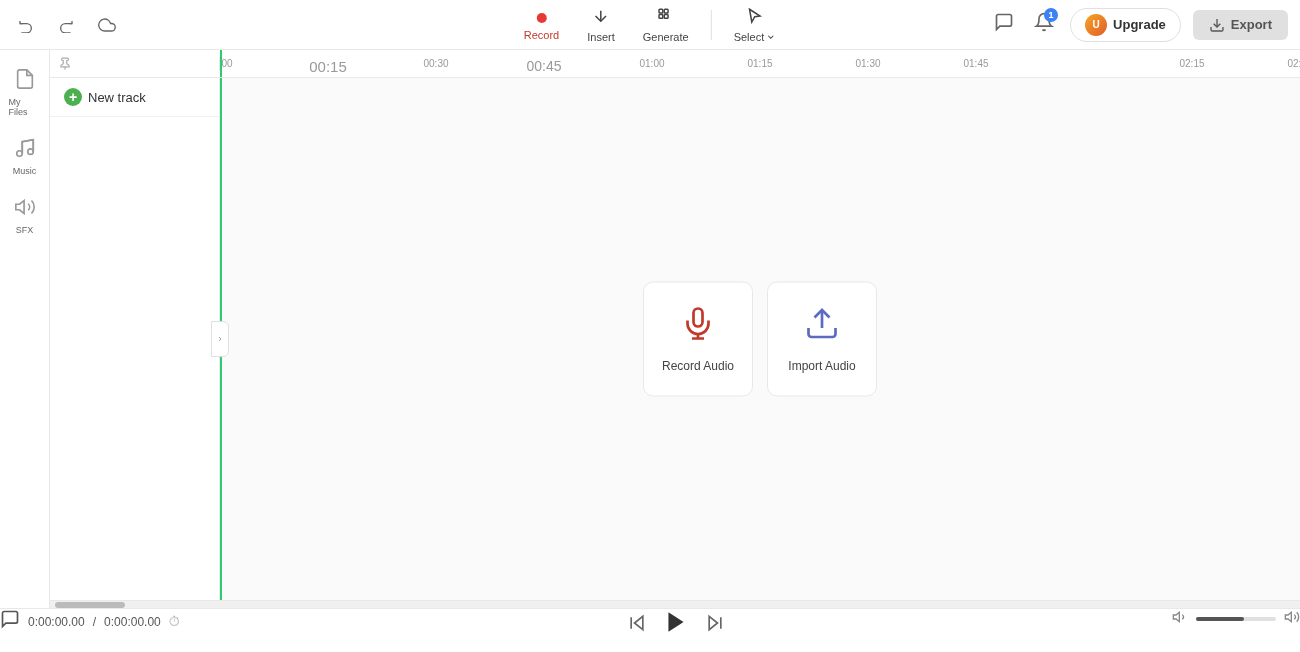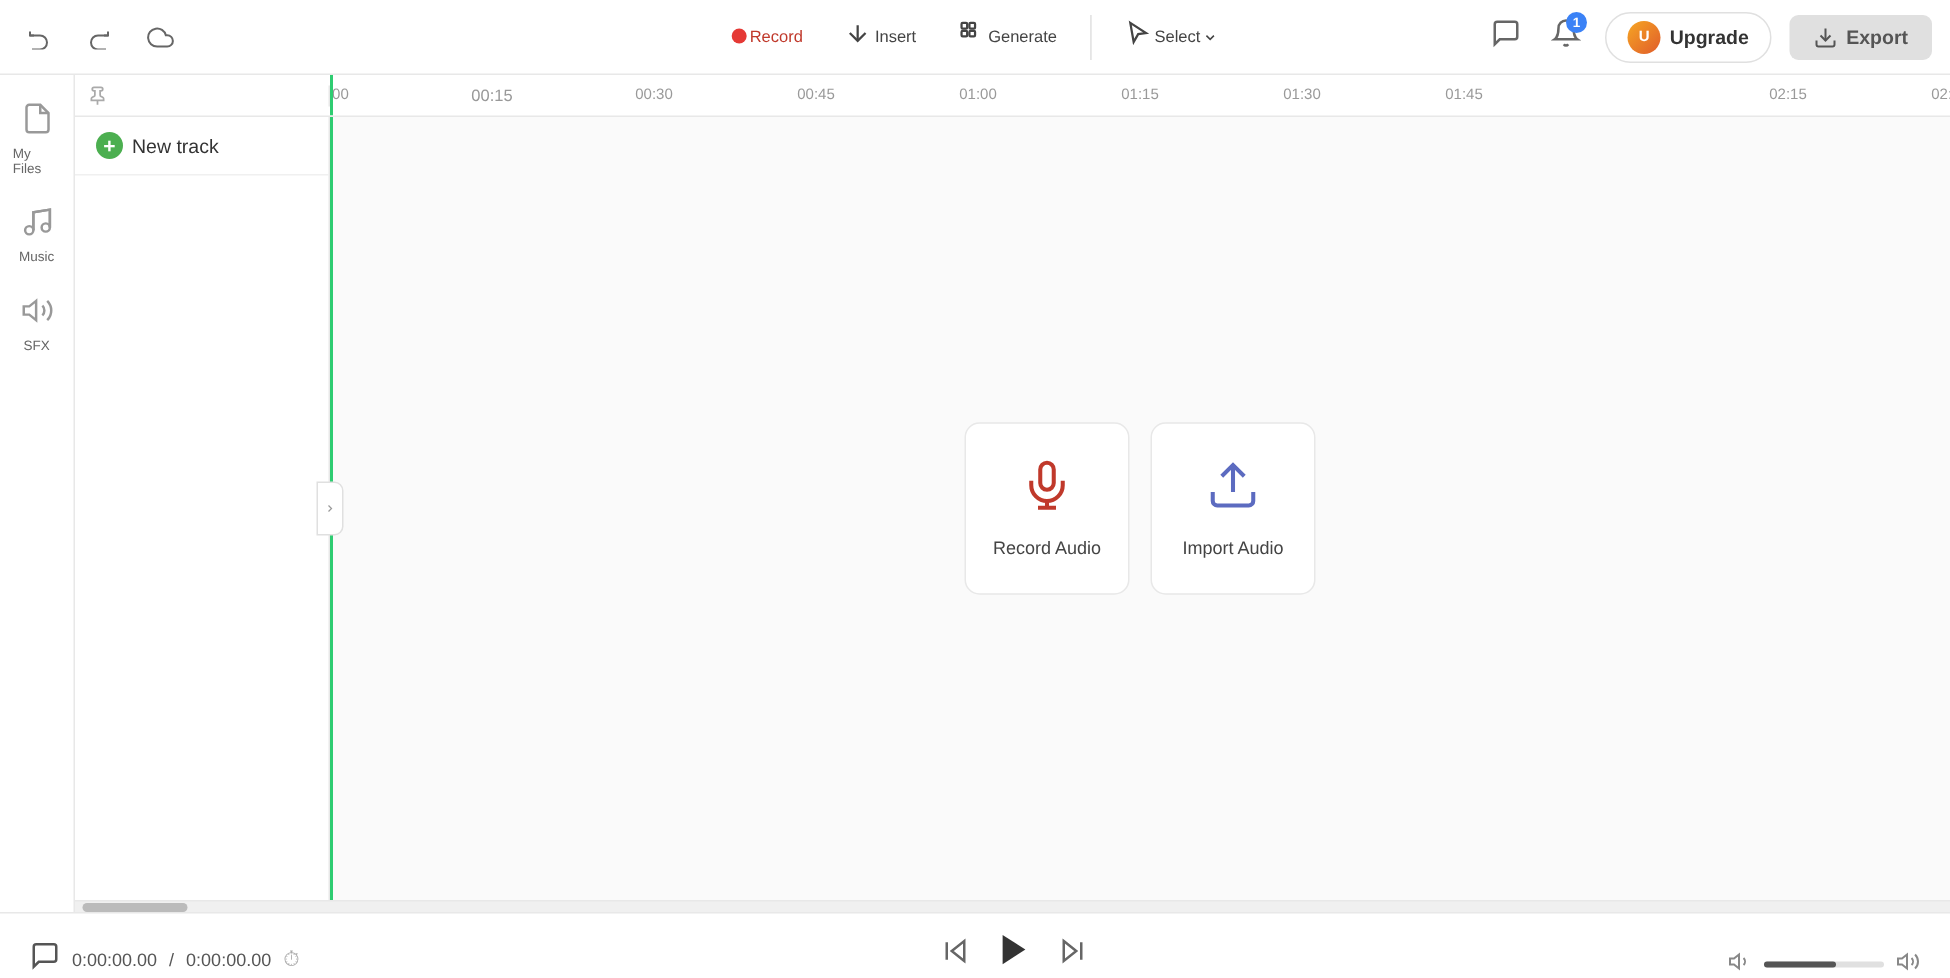--- a/index.html
+++ b/index.html
@@ -38,21 +38,21 @@
       color: #666;
       font-size: 16px;
       padding: 4px 6px;
       border-radius: 4px;
       display: flex;
       align-items: center;
     }
 
     .toolbar-item {
       display: flex;
-      flex-direction: row;
+      flex-direction: column;
       align-items: center;
       gap: 2px;
       padding: 4px 10px;
       border-radius: 6px;
       cursor: pointer;
       border: none;
       background: none;
       font-size: 11px;
       color: #444;
     }
@@ -285,22 +285,22 @@
       width: 2px;
       background: #2ecc71;
     }
 
     
     .bottom-bar {
       height: 44px;
       border-top: 1px solid #e8e8e8;
       background: #fff;
       display: flex;
-      align-items: flex-end;
-      padding: 0 20px;
+      align-items: flex-start;
+      padding: 0 0;
       justify-content: space-between;
       flex-shrink: 0;
     }
     .time-display {
       font-size: 12px;
       color: #555;
       display: flex;
       align-items: center;
       gap: 8px;
     }
@@ -541,23 +541,23 @@
             <path d="M5 17h14v-1.76a2 2 0 0 0-1.11-1.79l-1.78-.9A2 2 0 0 1 15 10.76V6h1a2 2 0 0 0 0-4H8a2 2 0 0 0 0 4h1v4.76a2 2 0 0 1-1.11 1.79l-1.78.9A2 2 0 0 0 5 15.24z"></path>
           </svg>
       </div>
       <div class="ruler-content" style="position:relative;flex:1;overflow:hidden;height:100%;">
         <div style="position:absolute;top:0;left:0;right:0;bottom:0;display:flex;align-items:flex-end;">
 
           <div style="position:absolute;left:0;top:0;bottom:0;width:2px;background:#2ecc71;z-index:5;"></div>
 
           <div id="ruler-ticks-container" style="position:absolute;top:0;left:0;right:0;bottom:0;">
               <span style="position: absolute; left: 0%; font-size: 10px; color: rgb(153, 153, 153); top: 8px; transform: translateX(-50%);">00:00</span>
-              <span style="position: absolute; left: 10%; font-size: 11px; color: rgb(153, 153, 153); top: 8px; transform: translateX(-50%);">00:15</span>
+              <span style="position: absolute; left: 10%; font-size: 15px; color: rgb(153, 153, 153); top: 8px; transform: translateX(-50%);">00:15</span>
               <span style="position: absolute; left: 20%; font-size: 10px; color: rgb(153, 153, 153); top: 8px; transform: translateX(-50%);">00:30</span>
-              <span style="position: absolute; left: 30%; font-size: 10px; color: rgb(153, 153, 153); top: 8px; transform: translateX(-50%);">00:45</span>
+              <span style="position: absolute; left: 30%; font-size: 14px; color: rgb(153, 153, 153); top: 8px; transform: translateX(-50%);">00:45</span>
               <span style="position: absolute; left: 40%; font-size: 10px; color: rgb(153, 153, 153); top: 8px; transform: translateX(-50%);">01:00</span>
               <span style="position: absolute; left: 50%; font-size: 10px; color: rgb(153, 153, 153); top: 8px; transform: translateX(-50%);">01:15</span>
               <span style="position: absolute; left: 60%; font-size: 10px; color: rgb(153, 153, 153); top: 8px; transform: translateX(-50%);">01:30</span>
               <span style="position: absolute; left: 70%; font-size: 10px; color: rgb(153, 153, 153); top: 8px; transform: translateX(-50%);">01:45</span>
               <span style="position: absolute; left: 80%; font-size: 10px; color: rgb(153, 153, 153); top: 8px; transform: translateX(-50%); margin-top: 36px;">02:00</span>
               <span style="position: absolute; left: 90%; font-size: 10px; color: rgb(153, 153, 153); top: 8px; transform: translateX(-50%);">02:15</span>
               <span style="position: absolute; left: 100%; font-size: 10px; color: rgb(153, 153, 153); top: 8px; transform: translateX(-50%);">02:30</span>
             </div>
         </div>
       </div>

